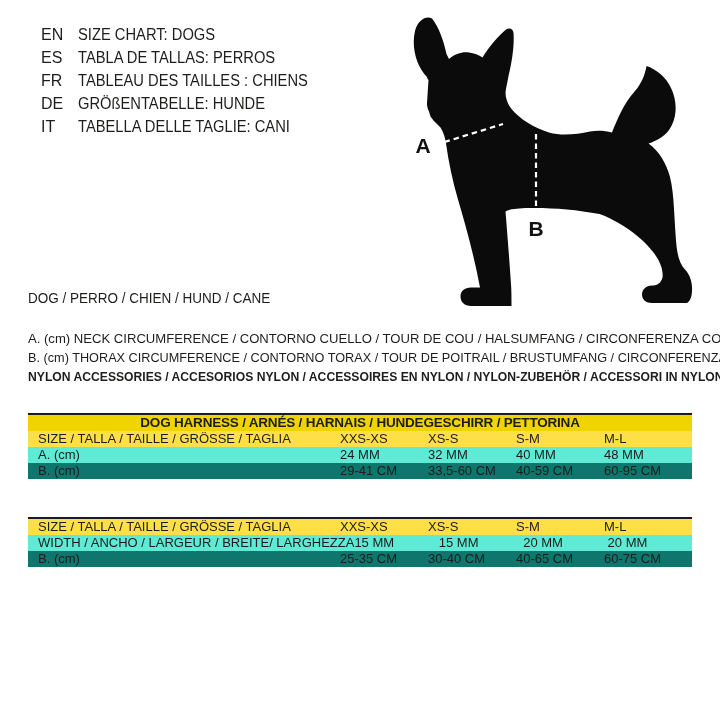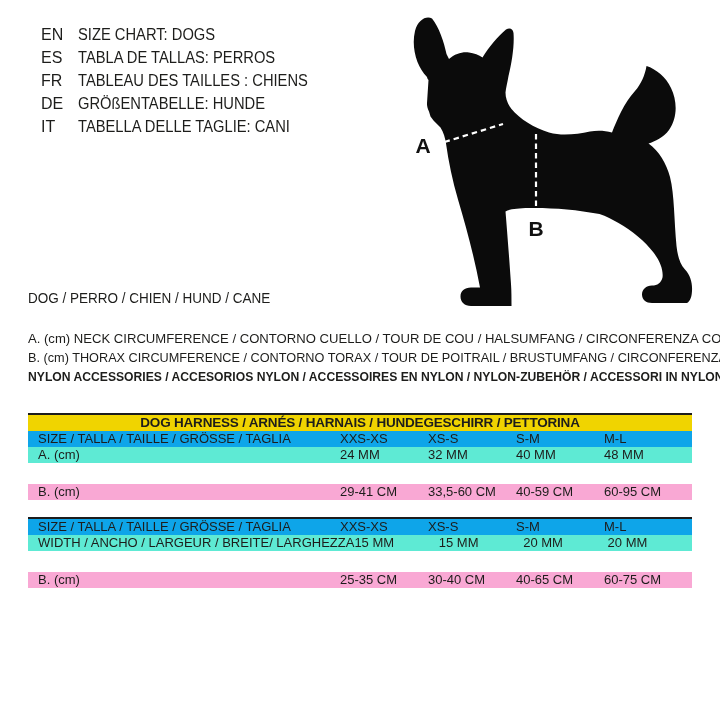--- a/index.html
+++ b/index.html
@@ -22,23 +22,23 @@
   .note-nylon{top:369px;font-weight:bold;}
   .sx97{display:inline-block;transform:scaleX(0.97);transform-origin:0 50%;white-space:nowrap;}
   .sx94{display:inline-block;transform:scaleX(0.94);transform-origin:0 50%;white-space:nowrap;}
   .sx90{display:inline-block;transform:scaleX(0.90);transform-origin:0 50%;white-space:nowrap;}
   
   .sizetable{left:28px;width:664px;border-top:2px solid #1c1c1c;}
   .t1{top:413px;}
   .t2{top:517px;}
   .ttitle{height:16px;line-height:16px;background:#f0d400;font-weight:bold;font-size:13.5px;text-align:center;letter-spacing:-0.2px;}
   .trow{display:flex;height:16px;line-height:16px;font-size:13px;}
-  .row-size{background:#0ea5e9;}
+  .row-size{background:#fde047;}
   .row-even{background:#5eead4;}
-  .row-odd{background:#f9a8d4;margin-top:21px;}
+  .row-odd{background:#0f766e;}
   .cell-label{flex:0 0 302px;padding-left:10px;white-space:nowrap;overflow:visible;}
   .cell-val{flex:1;text-align:left;white-space:nowrap;}
   
   .dog-figure{left:400px;top:5px;}
   .marker{font-family:"Liberation Sans",sans-serif;font-weight:bold;font-size:21px;fill:#111111;}
 </style>
 </head>
 <body>
 
 <div class="abs lang-block">

